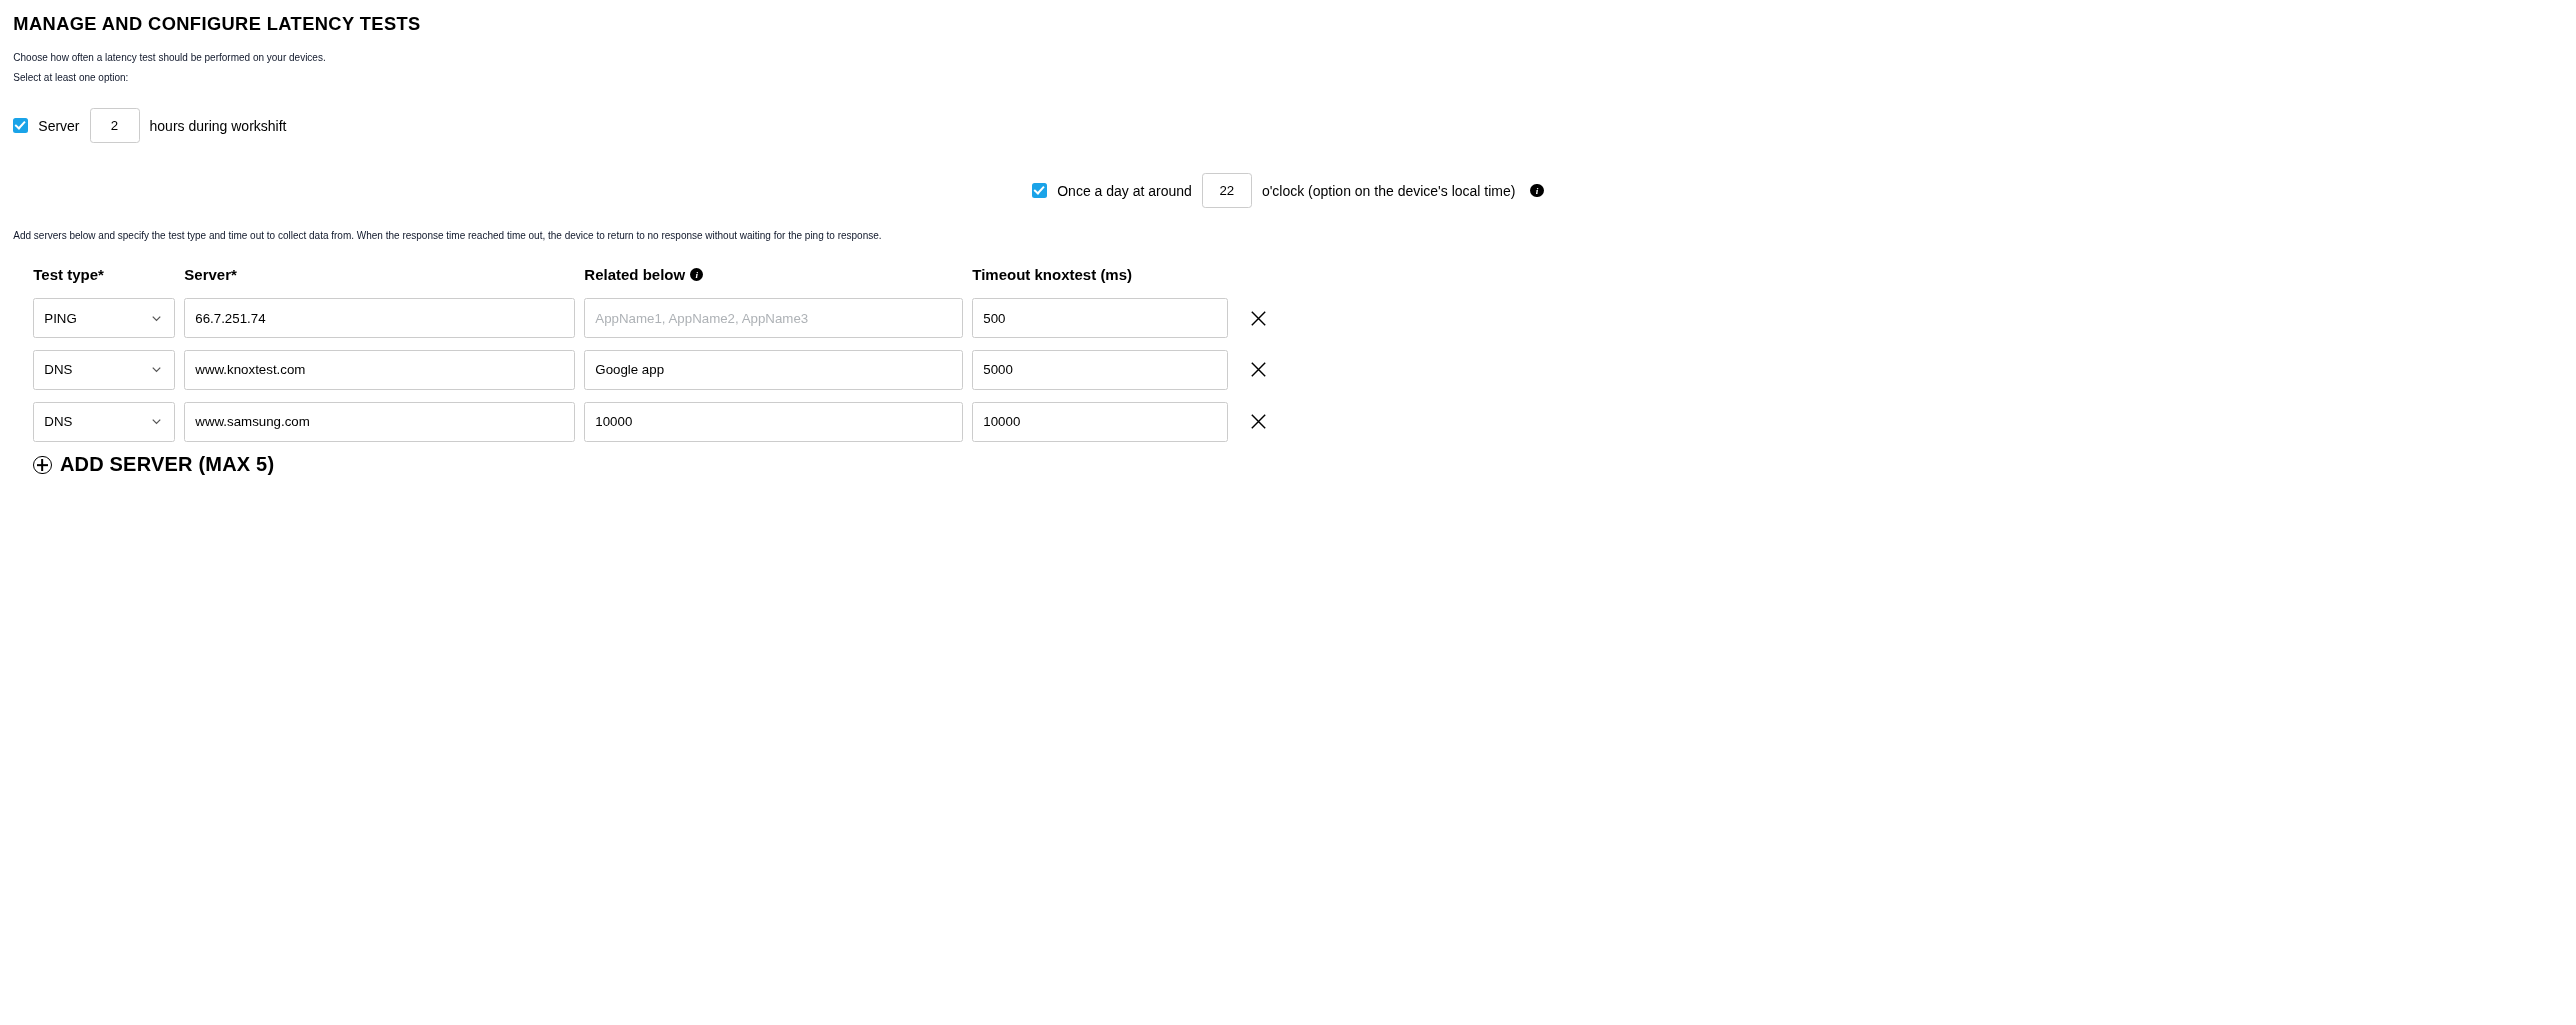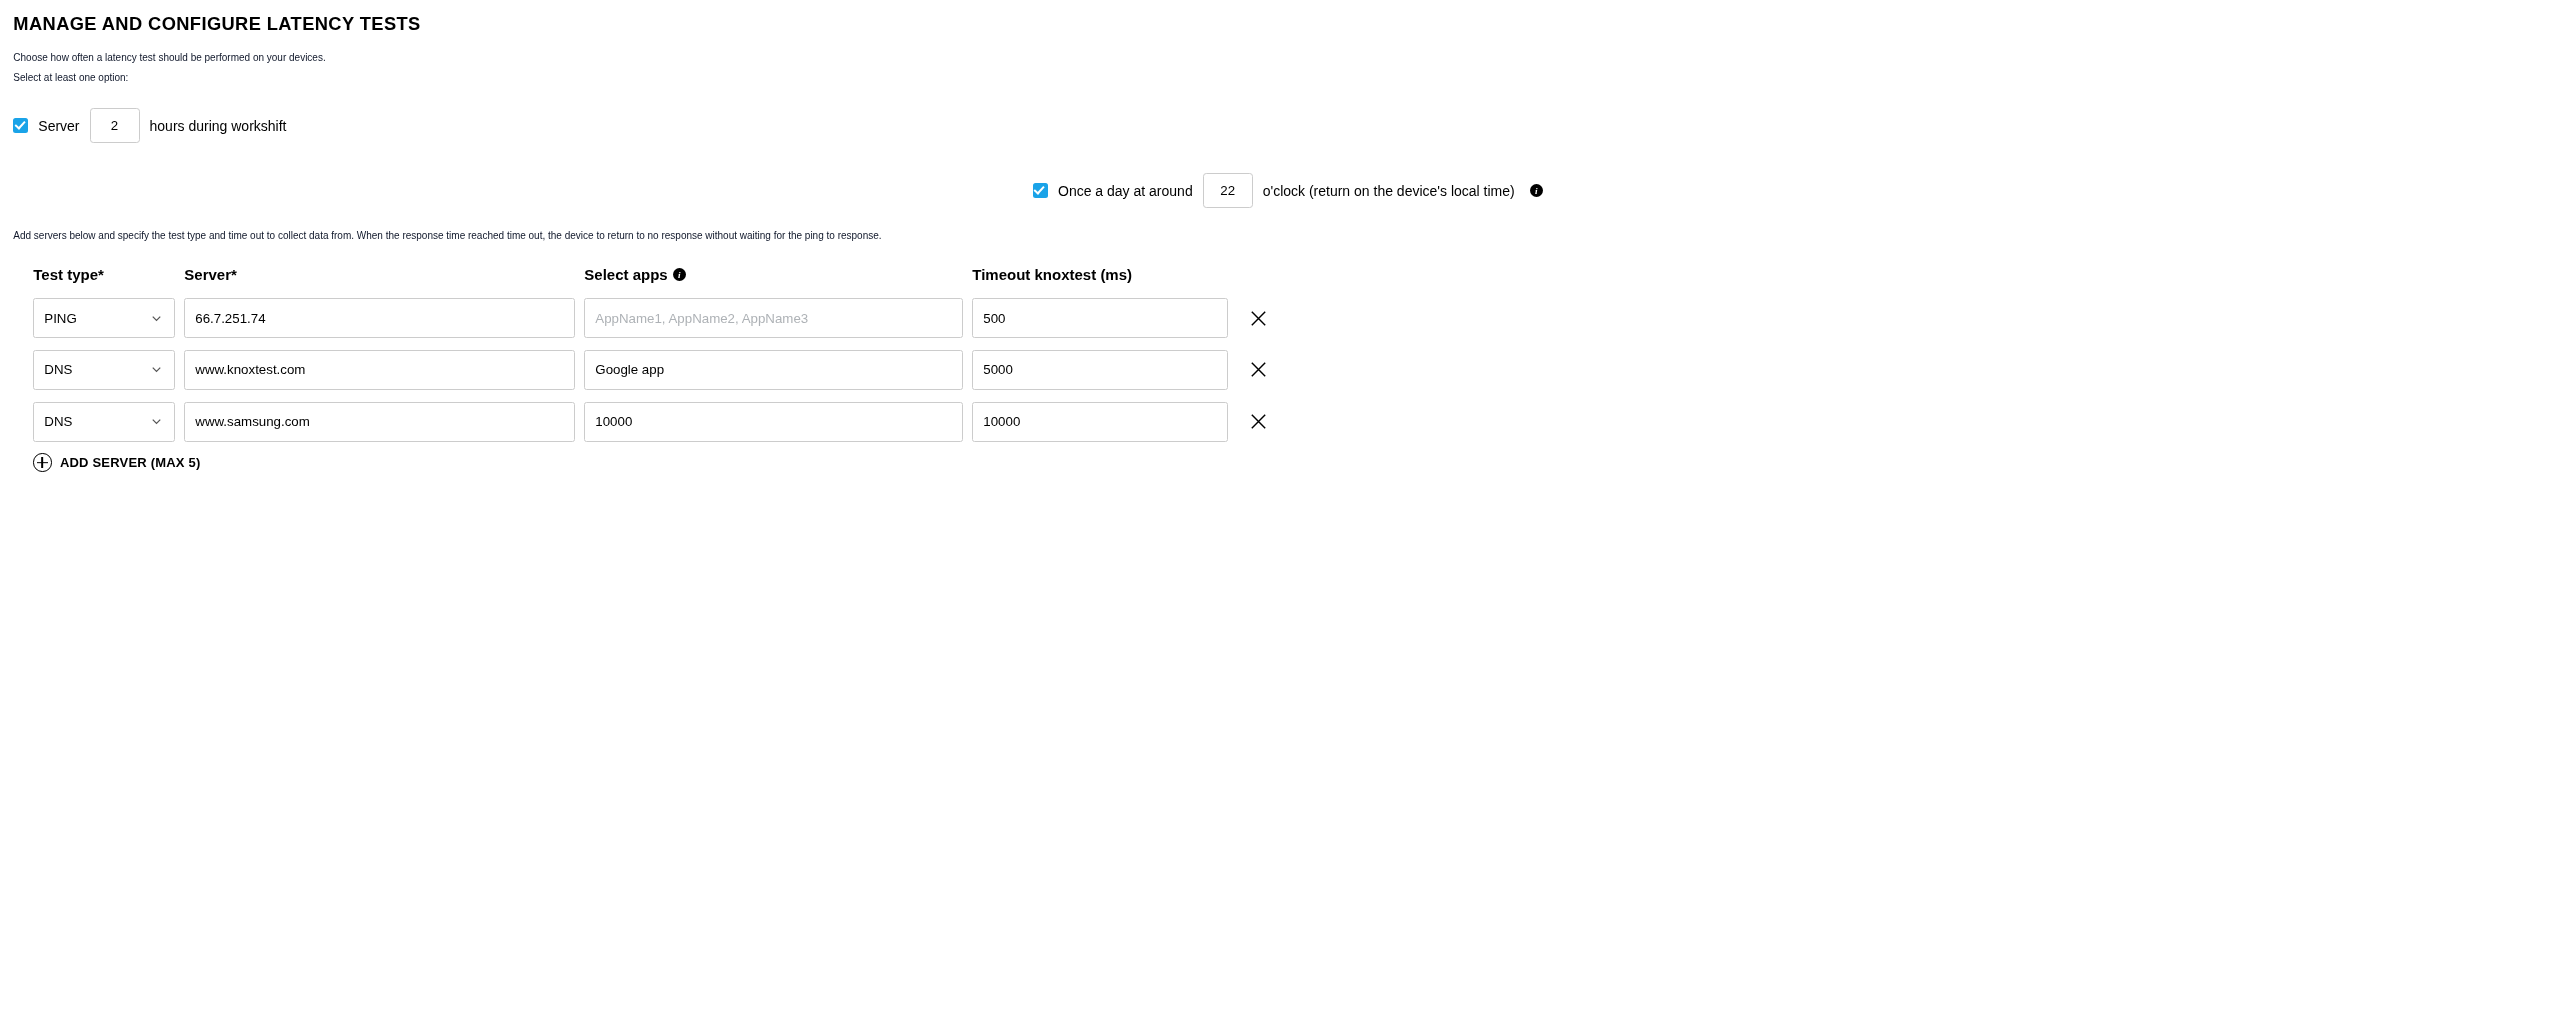--- a/index.html
+++ b/index.html
@@ -125,21 +125,21 @@
     cursor: pointer;
     justify-self: center;
   }
   .xbtn svg { display:block; }
   .add-btn {
     display: inline-flex;
     align-items: center;
     gap: 8.3px;
     cursor: pointer;
     font-weight: 900;
-    font-size: 13px;
+    font-size: 20px;
     letter-spacing: 0.2px;
   }
   .plus-circle {
     width: 18.3px;
     height: 18.3px;
     border: 1.7px solid #000;
     border-radius: 50%;
     position: relative;
     flex:none;
   }
@@ -170,33 +170,33 @@
     <span class="checkbox"></span>
     <span>Server</span>
     <input class="num-input" value="2" style="">
     <span>hours during workshift</span>
   </div>
 
   <div class="option-row">
     <span class="checkbox"></span>
     <span>Once a day at around</span>
     <input class="num-input" value="22" style="">
-    <span>o'clock (return on the device's local time)</span>
+    <span>o'clock (option on the device's local time)</span>
     <span class="info-dot">i</span>
   </div>
 </div>
 
 <div class="servers-desc muted">Add servers below and specify the test type and time out to collect data from. When the response time reached time out, the device to return to no response without waiting for the ping to response.</div>
 
 <div class="table-area">
   <div class="thead">
     <div class="th">Test type*</div>
     <div class="th">Server*</div>
     <div class="th">
-      <span>Select apps</span>
+      <span>Related below</span>
       <span class="info-dot">i</span>
     </div>
     <div class="th">Timeout knoxtest (ms)</div>
     <div></div>
   </div>
 
   
   <div class="trow">
     <div class="cell-select">
       <span class="sel-val">PING</span>

